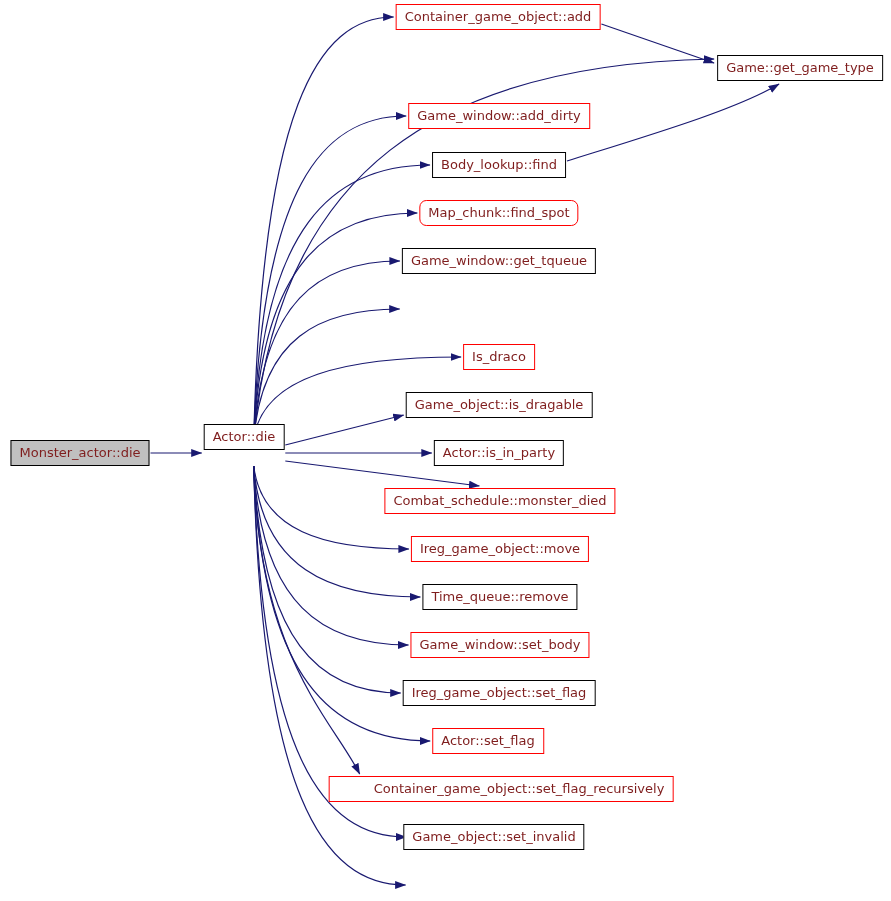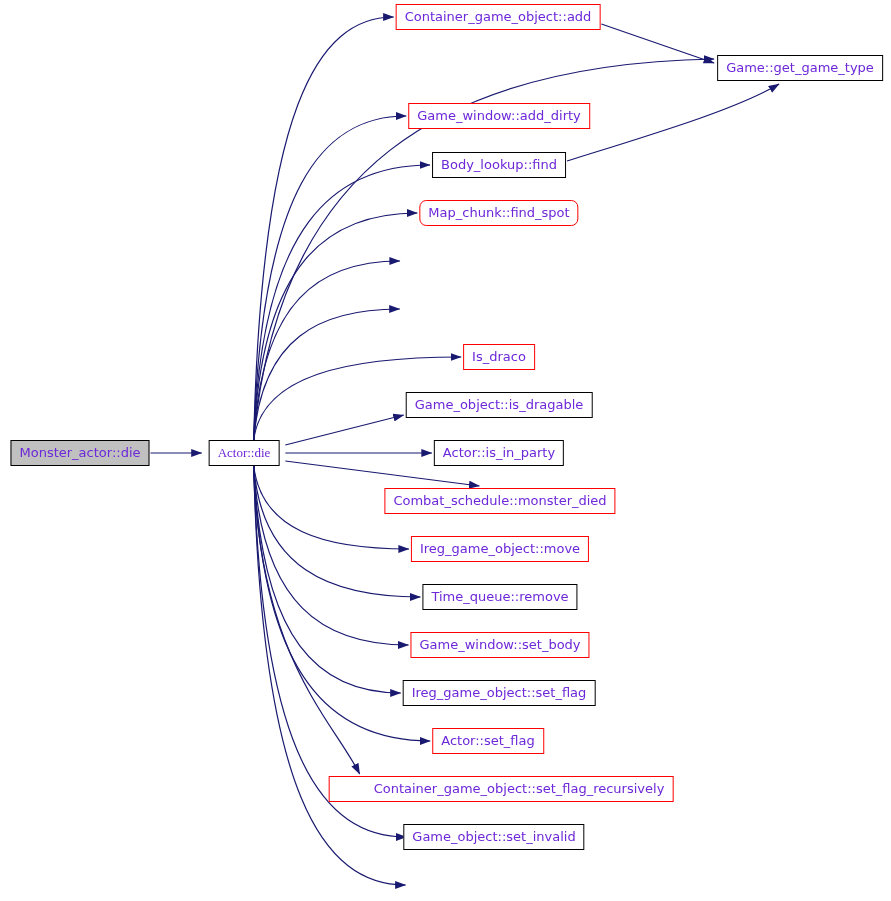--- a/index.html
+++ b/index.html
@@ -10,21 +10,21 @@
     background:#ffffff;
     font-family:"DejaVu Sans", sans-serif;
     overflow:hidden;
   }
   #edges{position:absolute;left:0;top:0;z-index:1;}
   .node{
     position:absolute;
     transform:translate(-50%,-50%);
     background:#ffffff;
     border:1px solid #000000;
-    color:#6d28d9;
+    color:#7f1d1d;
     font-size:13px;
     line-height:16px;
     padding:4px 8px;
     white-space:nowrap;
     z-index:2;
     cursor:pointer;
   }
   .node.red{border-color:#ff0000;}
   .node.gray{background:#c0c0c0;}
 </style>
@@ -55,26 +55,27 @@
       <path d="M253.7,466.0 C261.7,605.6 323.3,645.0 408.5,645.0" fill="none" stroke="#191970" stroke-width="1.2" marker-end="url(#arrow)"></path>
       <path d="M253.7,466.0 C261.7,643.1 319.8,693.0 400.7,693.0" fill="none" stroke="#191970" stroke-width="1.2" marker-end="url(#arrow)"></path>
       <path d="M253.7,466.0 C261.7,680.5 333.1,741.0 430.2,741.0" fill="none" stroke="#191970" stroke-width="1.2" marker-end="url(#arrow)"></path>
       <path d="M253.7,466.0 C258.7,656.0 331.7,719.0 359.7,774.0" fill="none" stroke="#191970" stroke-width="1.2" marker-end="url(#arrow)"></path>
       <path d="M253.7,466.0 C261.7,755.4 322.4,837.0 406.3,837.0" fill="none" stroke="#191970" stroke-width="1.2" marker-end="url(#arrow)"></path>
       <path d="M253.7,466.0 C261.7,792.8 322.0,885.0 405.6,885.0" fill="none" stroke="#191970" stroke-width="1.2" marker-end="url(#arrow)"></path>
       <path d="M601.4,24.0 L714.1,63.0" fill="none" stroke="#191970" stroke-width="1.2" marker-end="url(#arrow)"></path>
       <path d="M567.0,161.0 C650.0,135.0 735.0,110.0 779.1,84.0" fill="none" stroke="#191970" stroke-width="1.2" marker-end="url(#arrow)"></path>
     </svg>
 <div class="node gray" style="left: 80px; top: 453px;"><span>Monster_actor::die</span></div>
-    <div class="node" style="left: 244px; top: 453px; font-family: Liberation Serif, serif;"><span>Actor::die</span></div>
+    <div class="node" style="left: 244px; top: 437px;"><span>Actor::die</span></div>
     <div class="node red" style="left: 498px; top: 17px;"><span>Container_game_object::add</span></div>
     <div class="node" style="left: 800px; top: 68px;"><span>Game::get_game_type</span></div>
     <div class="node red" style="left: 499px; top: 116px;"><span>Game_window::add_dirty</span></div>
     <div class="node" style="left: 499px; top: 165px;"><span>Body_lookup::find</span></div>
     <div class="node red" style="left: 499px; top: 213px; border-radius: 7px;"><span>Map_chunk::find_spot</span></div>
+    <div class="node" style="left: 499px; top: 261px;"><span>Game_window::get_tqueue</span></div>
     <div class="node red" style="left: 499px; top: 357px;"><span>Is_draco</span></div>
     <div class="node" style="left: 499px; top: 405px;"><span>Game_object::is_dragable</span></div>
     <div class="node" style="left: 499px; top: 453px;"><span>Actor::is_in_party</span></div>
     <div class="node red" style="left: 500px; top: 501px;"><span>Combat_schedule::monster_died</span></div>
     <div class="node red" style="left: 500px; top: 549px;"><span>Ireg_game_object::move</span></div>
     <div class="node" style="left: 500px; top: 597px;"><span>Time_queue::remove</span></div>
     <div class="node red" style="left: 500px; top: 645px;"><span>Game_window::set_body</span></div>
     <div class="node" style="left: 499px; top: 693px;"><span>Ireg_game_object::set_flag</span></div>
     <div class="node red" style="left: 488px; top: 741px;"><span>Actor::set_flag</span></div>
     <div class="node red" style="left: 501px; top: 789px; padding-left: 44px;"><span>Container_game_object::set_flag_recursively</span></div>

